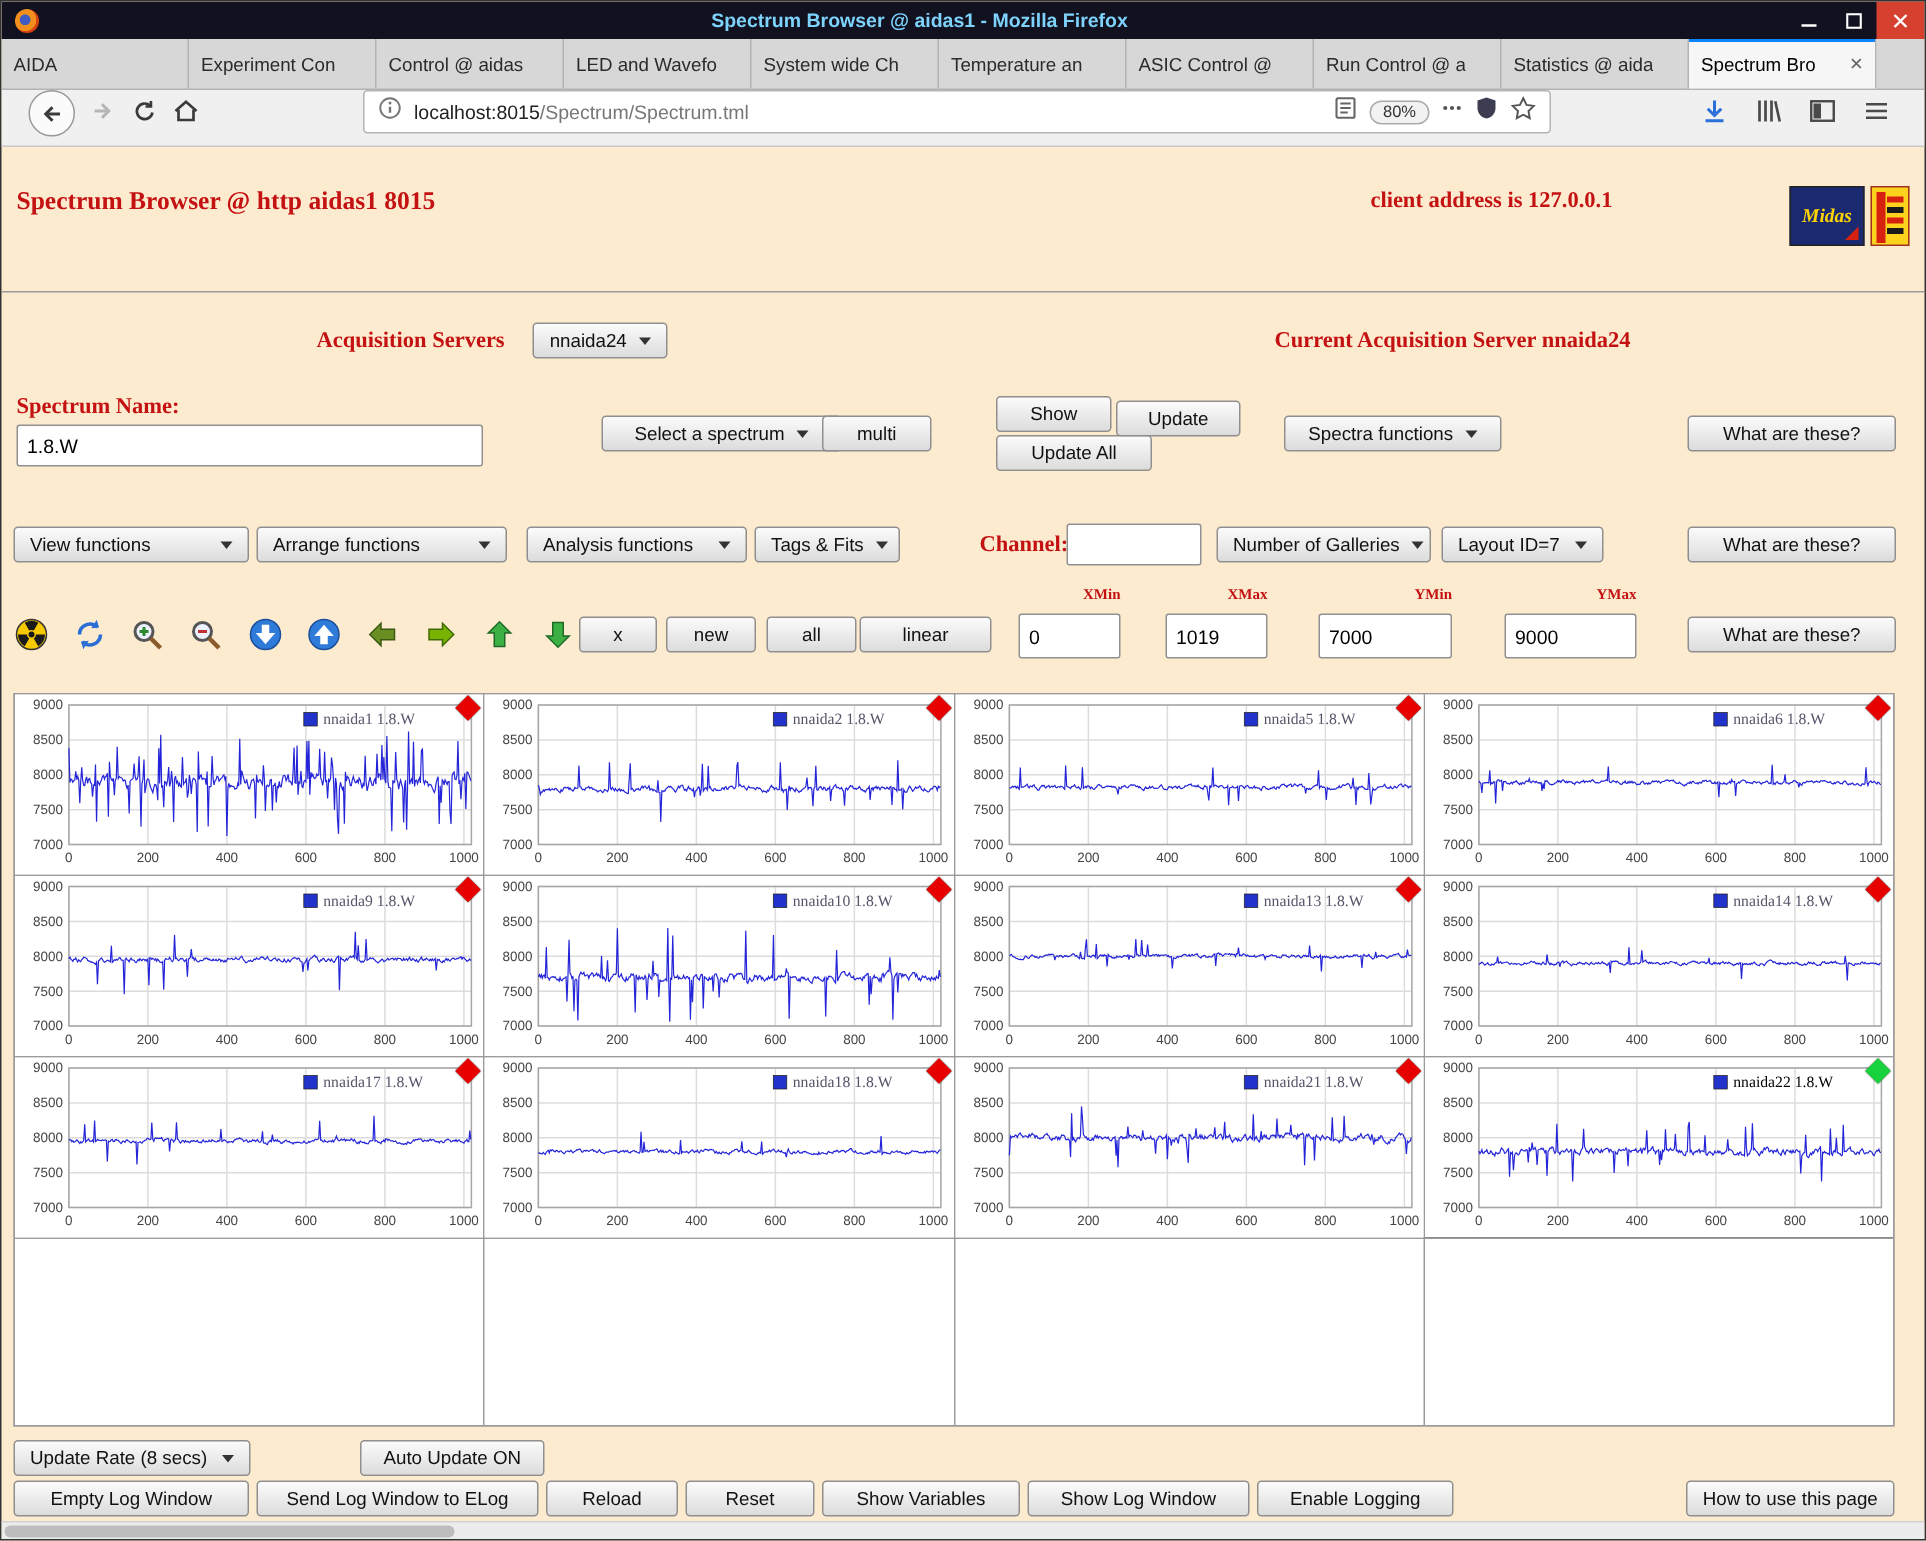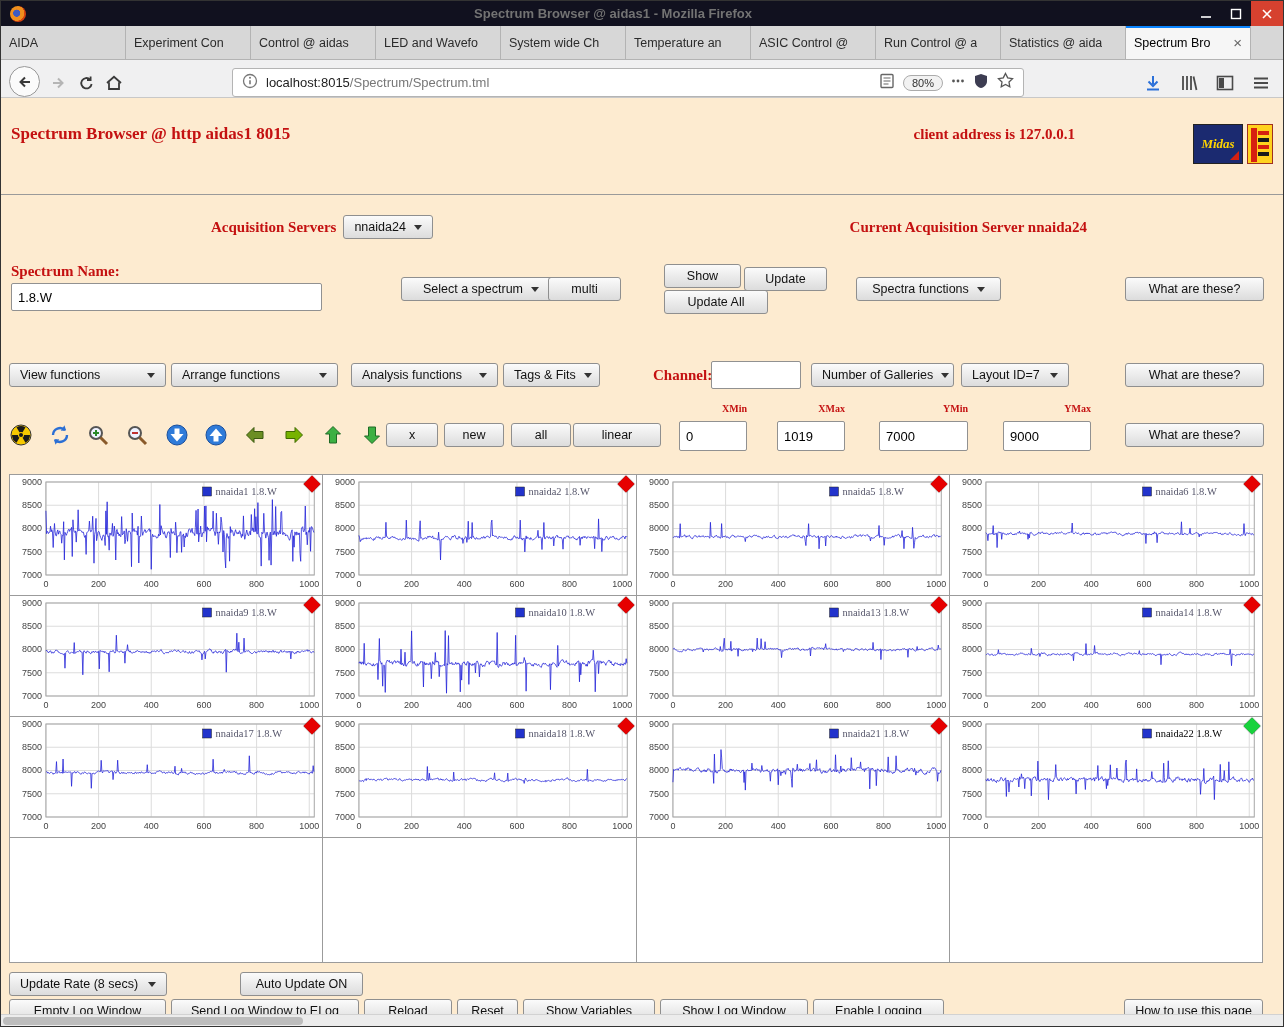--- a/index.html
+++ b/index.html
@@ -1,34 +1,34 @@
 <!DOCTYPE html>
 <html><head>
 <meta charset="utf-8">
 <style>
   *{box-sizing:border-box;margin:0;padding:0}
   html,body{width:1284px;height:1027px;overflow:hidden}
   body{font-family:"Liberation Sans",sans-serif;background:#fdebd0;position:relative;border:1px solid #333}
 
   
-  .titlebar{height:25px;background:#11111f;display:flex;align-items:center;color:#737373}
+  .titlebar{height:25px;background:#11111f;display:flex;align-items:center;color:#7dd3fc}
   .fx-icon{width:16px;height:16px;border-radius:50%;margin:0 9px;
     background:radial-gradient(circle at 42% 45%,#3d5bc0 0 26%,#f08f1d 30% 58%,#d5420f 60%)}
   .win-title{flex:1;text-align:center;font-size:13px;font-weight:bold}
   .winbtns{display:flex;height:25px}
   .winbtn{width:30px;height:25px;display:flex;align-items:center;justify-content:center}
   .winbtn.close{background:#d6412f;width:32px}
 
   .tabbar{height:34px;background:#d7d7d7;display:flex;border-bottom:1px solid #b3b3b3}
   .tab{width:125px;flex:0 0 auto;border-right:1px solid #b3b3b3;display:flex;align-items:center;
     padding:0 8px;font-size:12.5px;color:#2b2b2b;overflow:hidden;white-space:nowrap}
   .tab.active{background:#f6f6f6;box-shadow:inset 0 2px 0 #0a84ff;color:#000}
   .tab .close-x{margin-left:auto;color:#666;font-size:15px;line-height:1;padding-left:4px}
 
-  .navbar{height:38px;background:#f0f0f1;display:flex;align-items:flex-end;padding:0 8px;border-bottom:1px solid #c8c8c8}
+  .navbar{height:38px;background:#f0f0f1;display:flex;align-items:flex-start;padding:0 18px;border-bottom:1px solid #c8c8c8}
   .nav-btn{width:28px;height:28px;display:flex;align-items:center;justify-content:center;flex:0 0 auto}
   .back-btn{width:31px;height:31px;border:1px solid #989898;border-radius:50%;background:#fbfbfb;margin-right:4px}
   .urlbar{width:792px;height:29px;margin-left:104px;background:#fff;border:1px solid #b4b4b4;border-radius:3px;
     display:flex;align-items:center;padding:0 9px;gap:8px}
   .url-text{font-size:13px;color:#222;flex:1;white-space:nowrap;overflow:hidden}
   .url-text .path{color:#777}
   .zoom-pill{font-size:11px;color:#333;border:1px solid #ababab;border-radius:9px;padding:1px 8px;background:#f2f2f2}
   .nav-right{margin-left:auto;display:flex;align-items:center;gap:8px}
 
   
@@ -43,36 +43,36 @@
   .logo-midas::after{content:"";position:absolute;right:3px;bottom:3px;width:0;height:0;
     border-left:9px solid transparent;border-bottom:9px solid #d62010}
   .logo-daq{width:26px;height:40px;background:#ffd21e;border:1px solid #a03020;position:relative}
   .logo-daq::before{content:"";position:absolute;left:3px;top:3px;width:6px;height:34px;background:#d62010}
   .logo-daq::after{content:"";position:absolute;right:3px;top:6px;width:11px;height:4px;background:#d62010;
     box-shadow:0 7px 0 #1a1a1a,0 14px 0 #d62010,0 21px 0 #1a1a1a}
 
   .rule{border-top:1px solid #9a9a9a;margin:30px 0 0 0}
 
   .acq-row{display:flex;align-items:center;margin-top:18px;height:28px}
-  .acq-label{font-size:15px;margin-left:210px;margin-right:7px}
+  .acq-label{font-size:15px;margin-left:210px;margin-right:19px}
   .current-server{font-size:15px;margin-left:auto;margin-right:196px}
 
   .btn,.dropdown{display:inline-flex;align-items:center;justify-content:center;gap:8px;height:24px;
     padding:0 10px;background:linear-gradient(#fbfbfb,#dcdcdc);border:1px solid #8f8f8f;border-radius:3px;
     font-size:12.5px;color:#111;white-space:nowrap}
   .caret{width:0;height:0;border-left:4px solid transparent;border-right:4px solid transparent;border-top:5px solid #333}
   .tfield{background:#fff;border:1px solid #919191;border-radius:2px;height:28px;font-size:13px;padding:0 6px;
     font-family:"Liberation Sans",sans-serif}
 
   .spec-row{position:relative;height:64px;margin-top:22px}
   .spec-row .lab{position:absolute;left:10px;top:0;font-size:15px}
   .spec-row .name-in{position:absolute;left:10px;top:20px;width:311px}
   .pos{position:absolute}
 
-  .fn-row{position:relative;height:26px;margin-top:36px}
+  .fn-row{position:relative;height:26px;margin-top:24px}
 
   .axis-row{position:relative;height:52px;margin-top:16px}
   .icon-strip{position:absolute;left:8px;top:18px;display:flex;align-items:center;gap:15px}
   .icon-btn{display:inline-flex;align-items:center;justify-content:center;width:24px;height:24px}
   .axis-lab{position:absolute;top:-2px;font-size:10px;text-align:right}
   .axis-in{position:absolute;top:16px;height:30px}
 
   .plot-grid{display:grid;grid-template-columns:repeat(4,1fr);gap:1px;background:#9b9b9b;
     border:1px solid #9b9b9b;margin:17px 20px 0 8px}
   .cell{position:relative;background:#fff;height:120px}
@@ -747,21 +747,21 @@
         <span>Update Rate (8 secs)</span>
         <span class="caret"></span>
       </span>
     <span class="btn" style="width:123px;margin-left:73px">Auto Update ON</span>
   </div>
 
   <div class="rowB">
     <span class="btn" style="width:157px">Empty Log Window</span>
     <span class="btn" style="width:188px">Send Log Window to ELog</span>
     <span class="btn" style="width:88px">Reload</span>
-    <span class="btn" style="width:61px">Reset</span>
+    <span class="btn" style="width:86px">Reset</span>
     <span class="btn" style="width:132px">Show Variables</span>
     <span class="btn" style="width:148px">Show Log Window</span>
     <span class="btn" style="width:131px">Enable Logging</span>
     <span class="btn" style="width:139px;margin-left:auto">How to use this page</span>
   </div>
 
 </div>
 
 <div class="hscroll">
   <div class="hthumb"></div>

